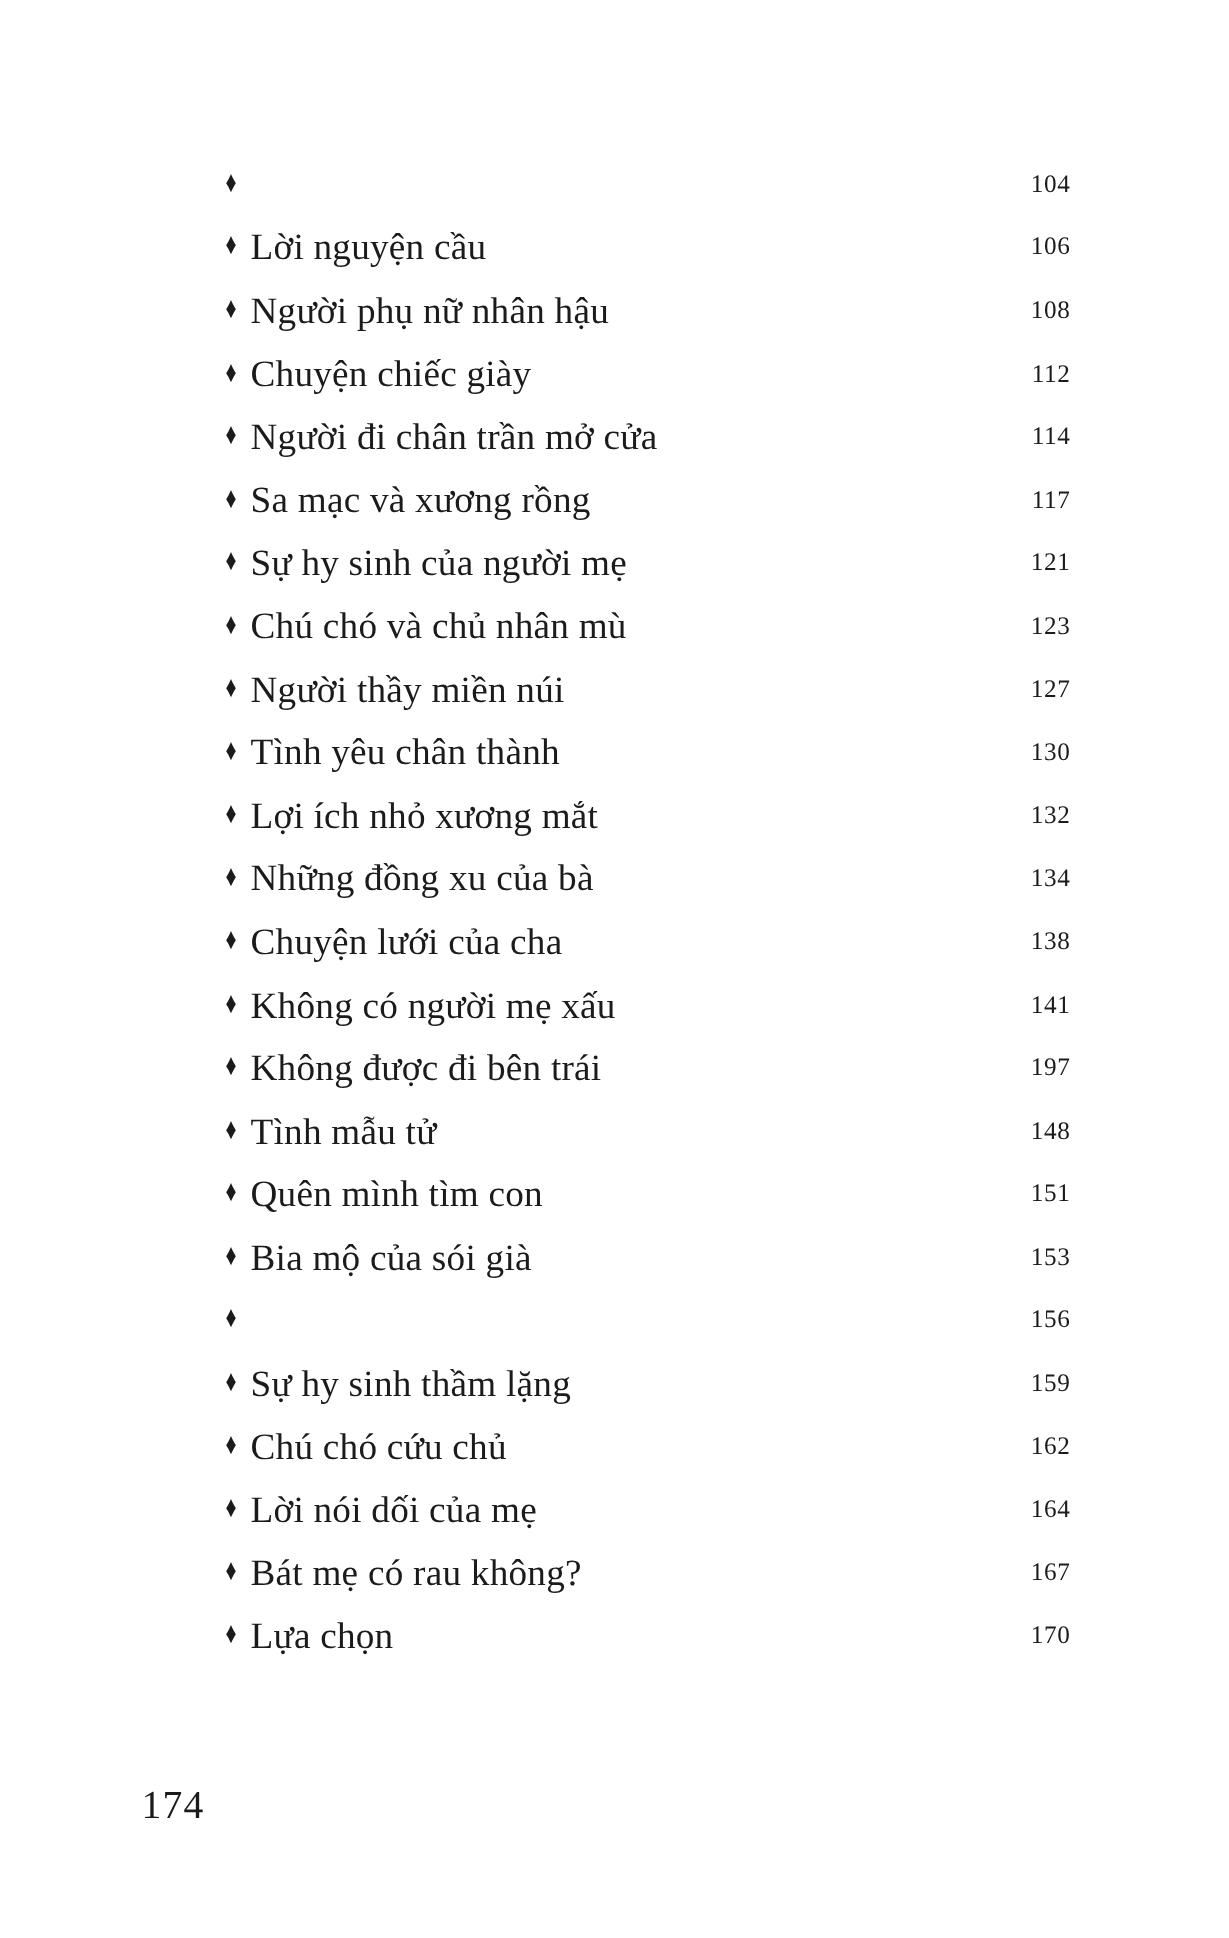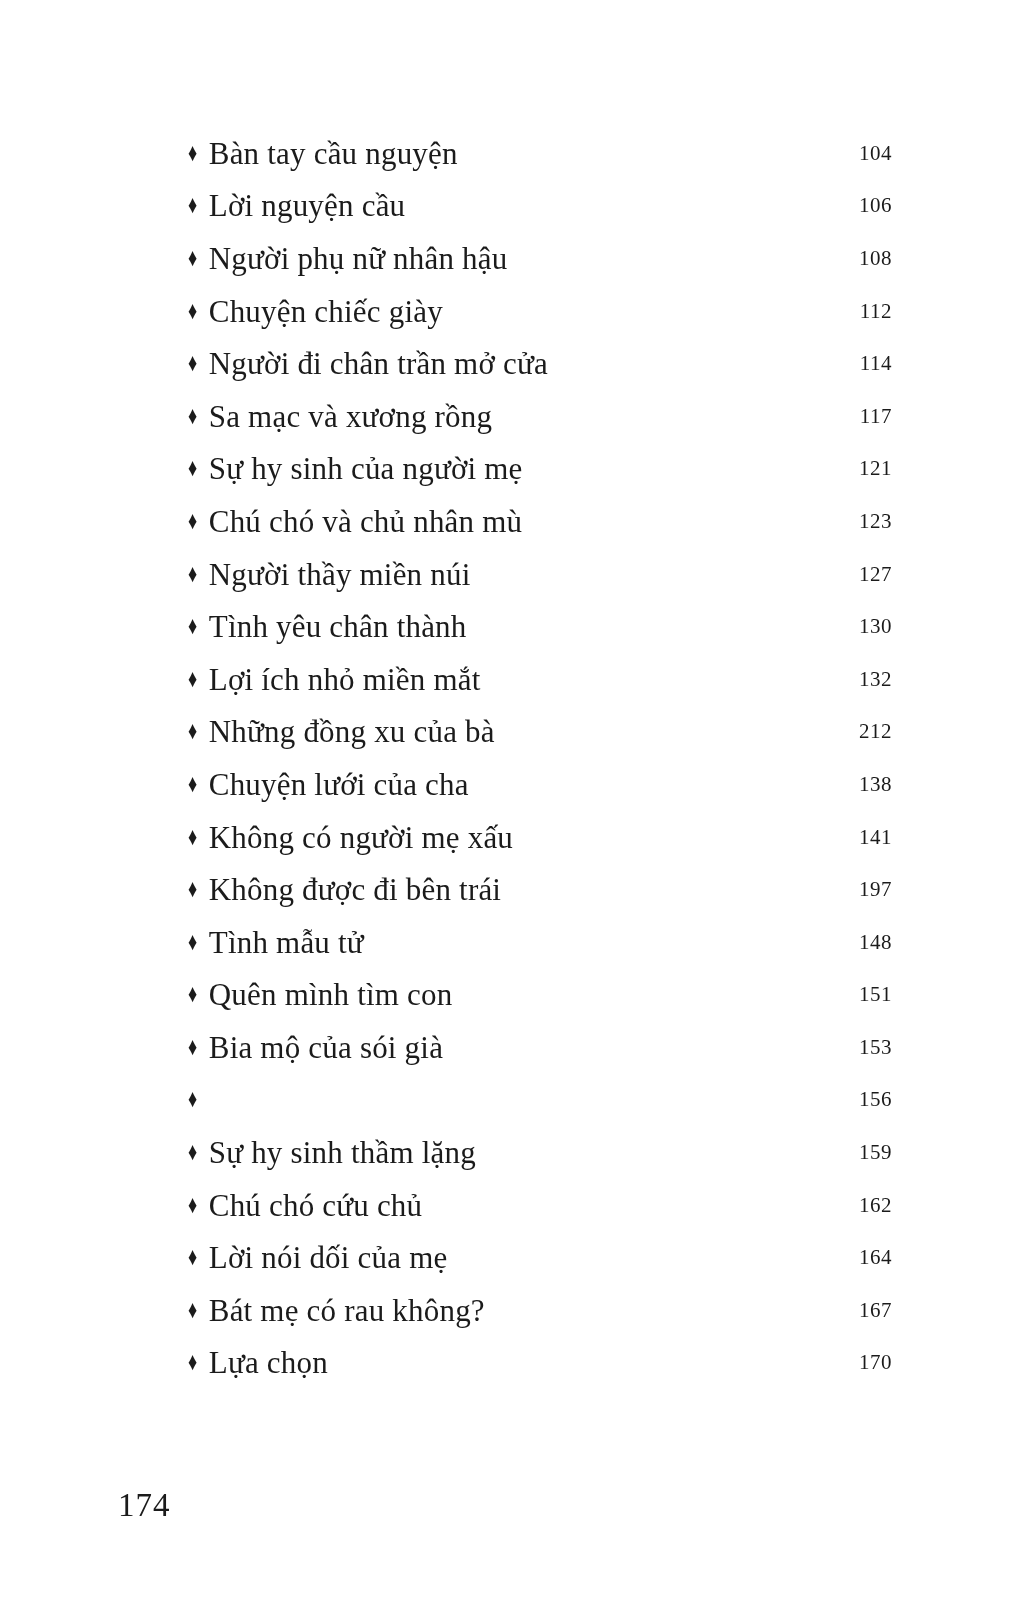--- a/index.html
+++ b/index.html
@@ -61,21 +61,20 @@
   }
 </style>
 </head>
 <body>
 
 <div class="page">
 
   <div class="toc-list">
   <div class="toc-row">
     <span class="bullet">♦</span>
-    <span class="title">Bàn tay cầu nguyện</span>
     <span class="pagenum">104</span>
   </div>
 
   <div class="toc-row">
     <span class="bullet">♦</span>
     <span class="title">Lời nguyện cầu</span>
     <span class="pagenum">106</span>
   </div>
 
   <div class="toc-row">
@@ -121,28 +120,28 @@
   </div>
 
   <div class="toc-row">
     <span class="bullet">♦</span>
     <span class="title">Tình yêu chân thành</span>
     <span class="pagenum">130</span>
   </div>
 
   <div class="toc-row">
     <span class="bullet">♦</span>
-    <span class="title">Lợi ích nhỏ miền mắt</span>
+    <span class="title">Lợi ích nhỏ xương mắt</span>
     <span class="pagenum">132</span>
   </div>
 
   <div class="toc-row">
     <span class="bullet">♦</span>
     <span class="title">Những đồng xu của bà</span>
-    <span class="pagenum">212</span>
+    <span class="pagenum">134</span>
   </div>
 
   <div class="toc-row">
     <span class="bullet">♦</span>
     <span class="title">Chuyện lưới của cha</span>
     <span class="pagenum">138</span>
   </div>
 
   <div class="toc-row">
     <span class="bullet">♦</span>

